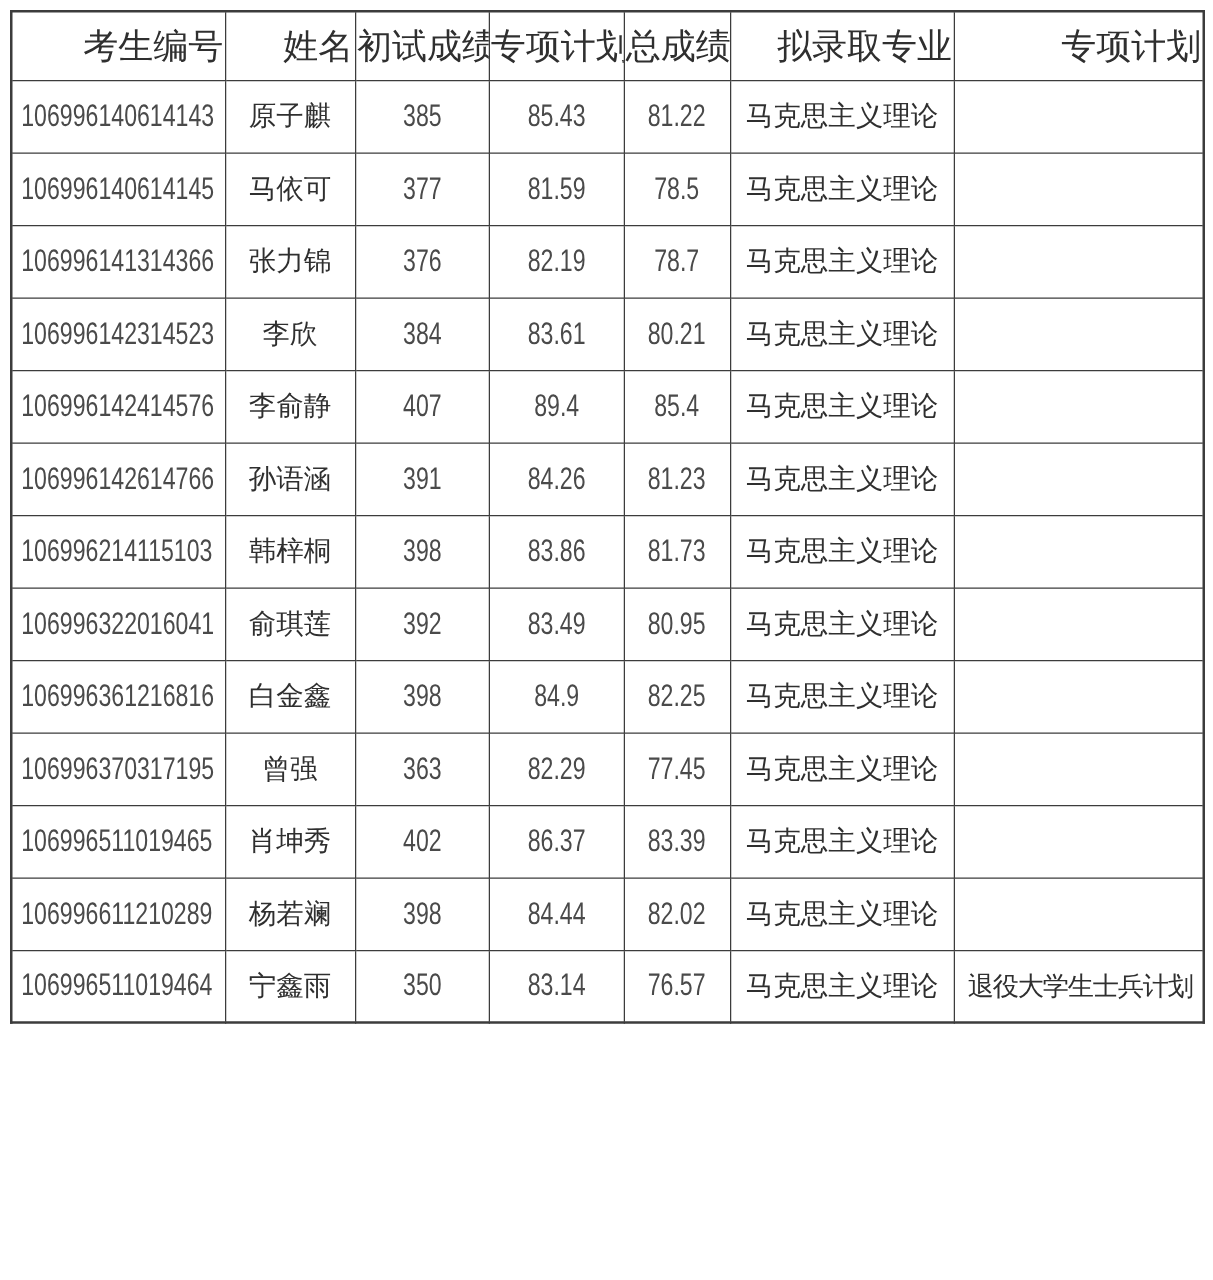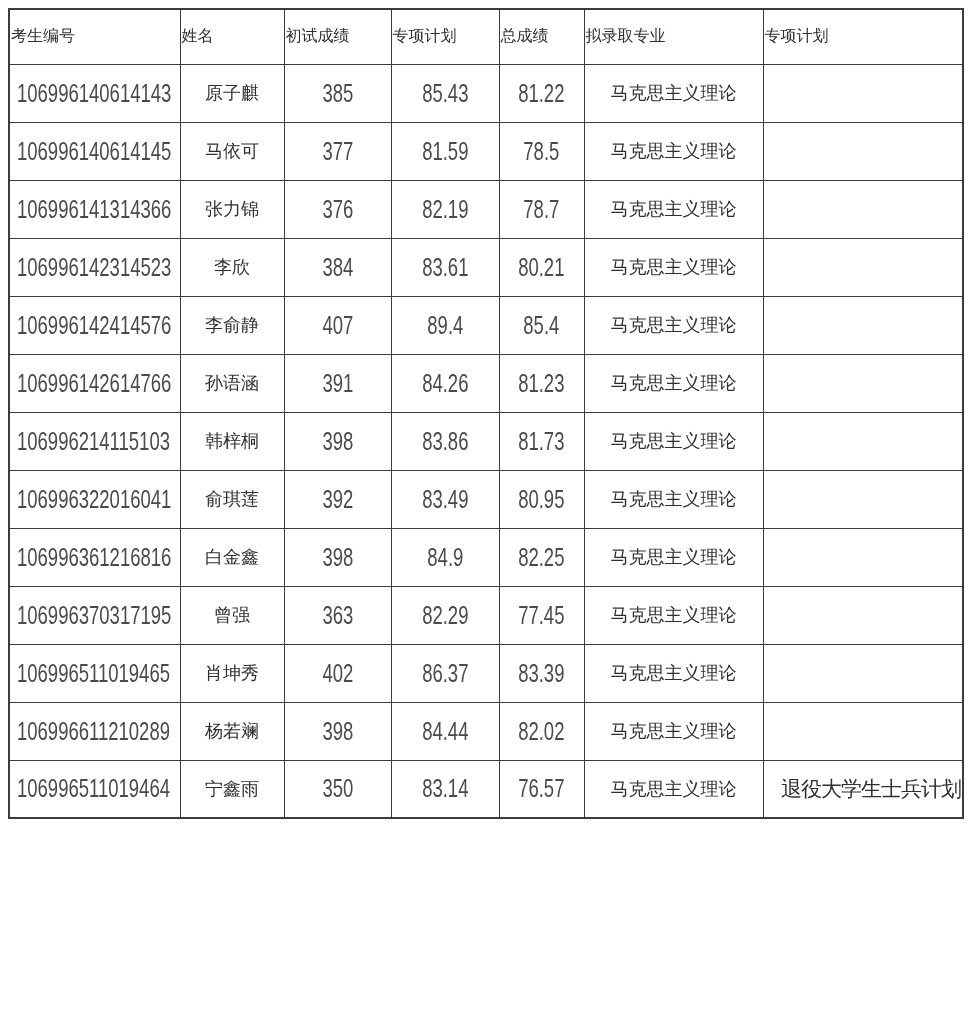--- a/index.html
+++ b/index.html
@@ -20,36 +20,36 @@
   table.admission{
     border-collapse:collapse;table-layout:fixed;
     width:954px;border:2px solid var(--border);
   }
   th,td{
     border:1px solid var(--border);
     overflow:hidden;white-space:nowrap;
     vertical-align:middle;box-sizing:border-box;
   }
   thead th{
-    height:55px;font-weight:normal;text-align:left;
-    font-size:16px;color:var(--ink);
+    height:55px;font-weight:normal;text-align:right;
+    font-size:28px;color:var(--ink);
     font-family:"Liberation Serif","DejaVu Serif",serif;
   }
   tbody td{height:58px;text-align:center;}
   td.cell-candidate_id{text-align:right;padding-left:7px;}
-  td.cell-special_plan{text-align:right;padding-left:4px;}
+  td.cell-special_plan{text-align:center;padding-left:4px;}
   .num{
     font-family:"Liberation Sans","DejaVu Sans",sans-serif;
     font-size:25px;color:var(--num);
     display:inline-block;transform:scaleX(0.74);
   }
   td.cell-candidate_id .num{transform-origin:0 50%;}
   .cjk{
     font-family:"Liberation Serif","DejaVu Serif",serif;
-    font-size:18px;color:var(--ink);
+    font-size:22px;color:var(--ink);
   }
   td.cell-special_plan .cjk{font-size:21px;letter-spacing:-1px;}
   tr.page-break td{border-bottom-width:3px;}
 </style>
 </head>
 <body>
 
 <div class="page">
   <table class="admission">
     <colgroup>

